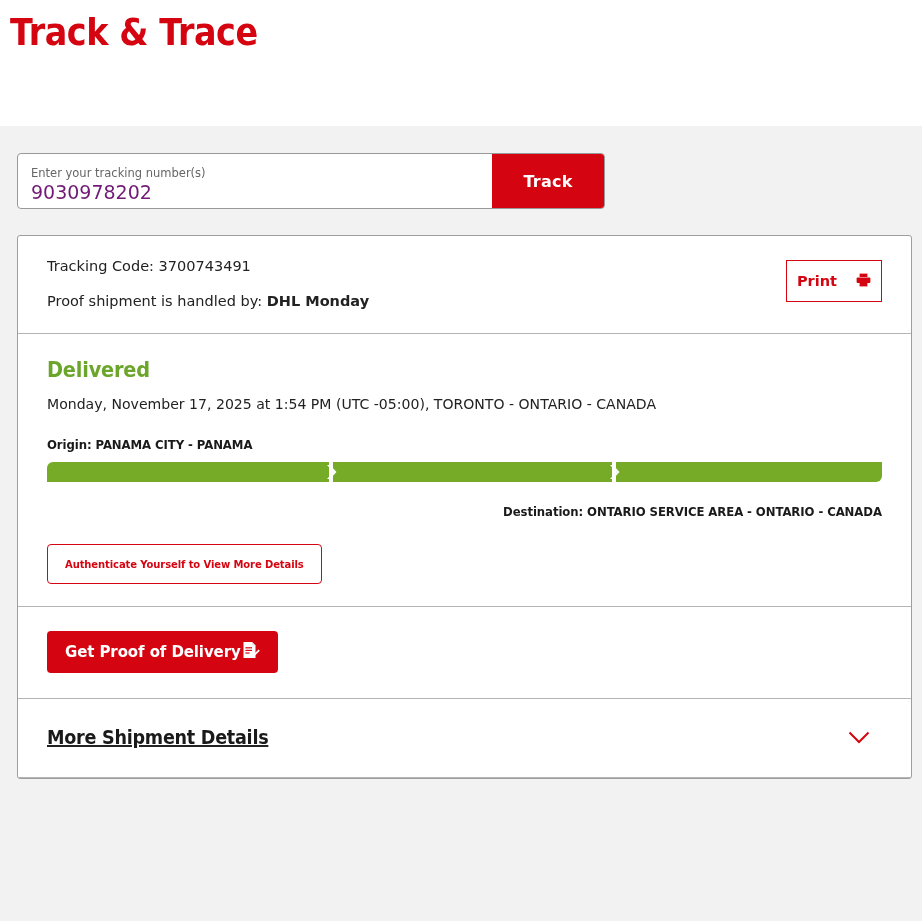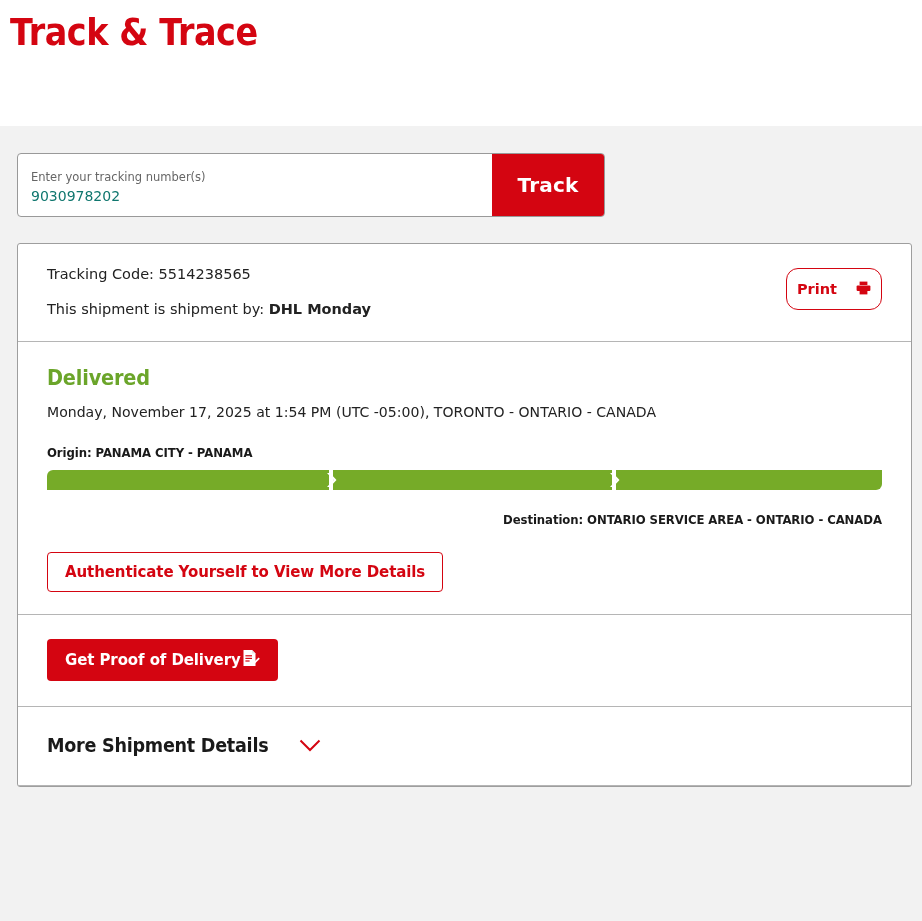--- a/index.html
+++ b/index.html
@@ -43,21 +43,21 @@
     background: #f2f2f2;
     padding: 0;
     min-height: 795px;
     box-sizing: border-box;
   }
 
   
   .search-wrap {
     margin: 27px 0 0 17px;
     width: 588px;
-    height: 64px;
+    height: 56px;
     background: #ffffff;
     border: 1px solid #999999;
     border-radius: 4px;
     box-sizing: border-box;
     display: flex;
     align-items: stretch;
     overflow: hidden;
     position: relative;
   }
   .search-field {
@@ -71,35 +71,35 @@
   .search-label {
     font-size: 11.5px;
     color: #666666;
     line-height: 14px;
     margin-bottom: 1px;
     font-family: "DejaVu Sans", sans-serif;
   }
   .search-input {
     border: none;
     outline: none;
-    font-size: 14px;
-    color: #0f766e;
+    font-size: 19px;
+    color: #701a75;
     font-family: "DejaVu Sans", sans-serif;
     padding: 0;
     background: transparent;
     width: 100%;
     line-height: 22px;
   }
   .track-button {
     width: 112px;
     background: #D40511;
     color: #ffffff;
     border: none;
     font-family: "DejaVu Sans", sans-serif;
-    font-size: 20px;
+    font-size: 16px;
     font-weight: 700;
     cursor: pointer;
     letter-spacing: 0.2px;
     display: flex;
     align-items: center;
     justify-content: center;
   }
 
   
   .result-card {
@@ -139,21 +139,21 @@
     line-height: 20px;
   }
   .handled-by b {
     font-weight: 700;
   }
   .print-button {
     margin-top: 4px;
     width: 96px;
     height: 42px;
     border: 1px solid #D40511;
-    border-radius: 12px;
+    border-radius: 0;
     background: #ffffff;
     color: #D40511;
     font-family: "DejaVu Sans", sans-serif;
     font-size: 14.5px;
     font-weight: 700;
     display: flex;
     align-items: center;
     justify-content: center;
     gap: 19px;
     cursor: pointer;
@@ -248,21 +248,21 @@
     display: inline-flex;
     align-items: center;
     justify-content: center;
     height: 40px;
     padding: 0 17px;
     border: 1px solid #D40511;
     border-radius: 4px;
     background: #ffffff;
     color: #D40511;
     font-family: "DejaVu Sans", sans-serif;
-    font-size: 15px;
+    font-size: 10px;
     font-weight: 700;
     letter-spacing: -0.1px;
     cursor: pointer;
     box-sizing: border-box;
   }
 
   
   .pod-section {
     padding: 24px 29px 25px 29px;
   }
@@ -279,22 +279,24 @@
     font-size: 15px;
     font-weight: 700;
     cursor: pointer;
     letter-spacing: -0.1px;
   }
 
   
   .accordion-row {
     display: flex;
     align-items: center;
+    justify-content: space-between;
     padding: 26px 29px 28px 29px;
     cursor: pointer;
+    text-decoration: underline;
   }
   .accordion-title {
     font-family: "DejaVu Sans", sans-serif;
     font-size: 20px;
     font-weight: 700;
     color: #1a1a1a;
     letter-spacing: -0.3px;
     transform: scaleX(0.88);
     transform-origin: left center;
   }
@@ -320,23 +322,23 @@
       <div class="search-label">Enter your tracking number(s)</div>
       <input class="search-input" type="text" value="9030978202" style="">
     </div>
     <button class="track-button">Track</button>
   </div>
 
   <div class="result-card">
 
     <div class="card-head">
       <div class="head-lines">
-        <div class="tracking-code">Tracking Code: 5514238565</div>
+        <div class="tracking-code">Tracking Code: 3700743491</div>
         <div class="handled-by">
-          <span>This shipment is shipment by:</span>
+          <span>Proof shipment is handled by:</span>
           <b>DHL Monday</b>
         </div>
       </div>
       <button class="print-button">
         <span>Print</span>
         <span>
           <svg width="15" height="14" viewBox="0 0 15 14" fill="#D40511">
             <rect x="3.6" y="0.6" width="7.8" height="3.4"></rect>
             <rect x="0.6" y="4.4" width="13.8" height="5.6" rx="1"></rect>
             <rect x="3.6" y="9.6" width="7.8" height="3.8"></rect>

